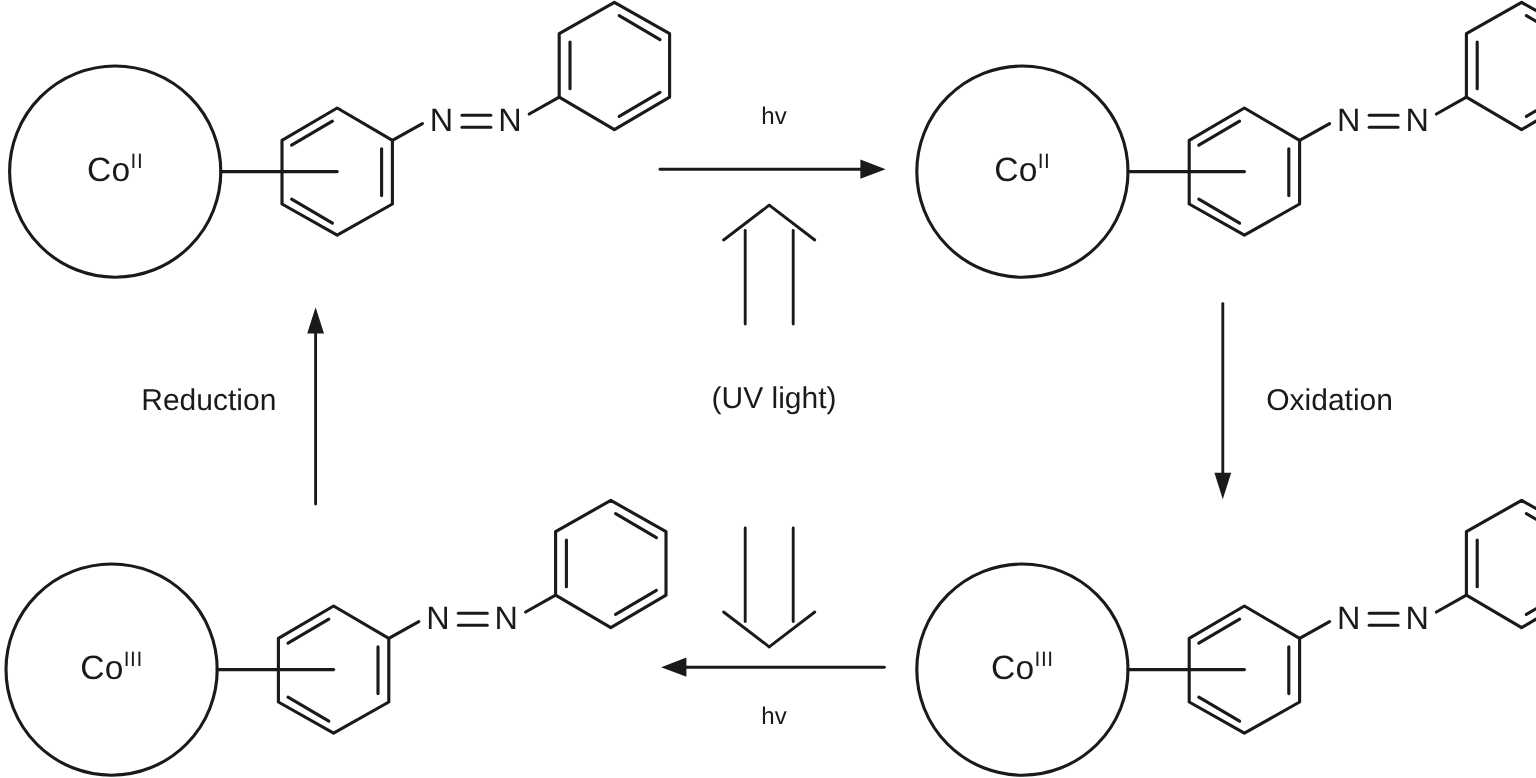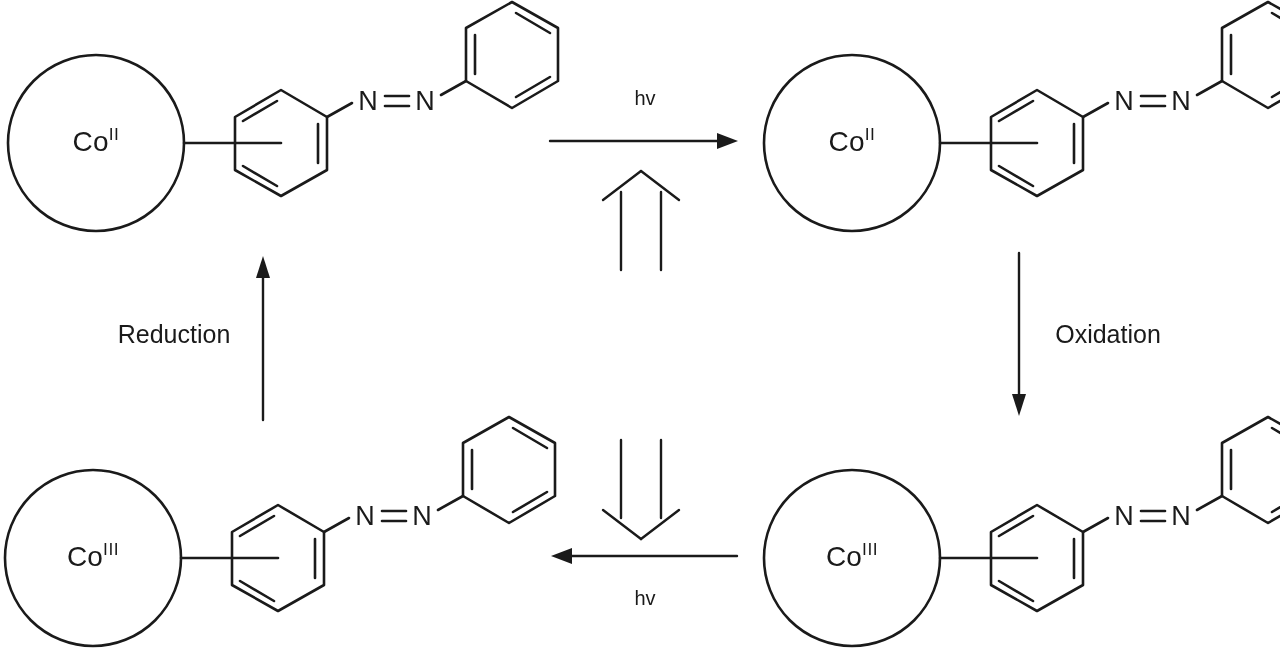--- a/index.html
+++ b/index.html
@@ -231,15 +231,16 @@
 
   <div class="label hv-label ctr" style="left:645px; top:98px;">hv</div>
 
   <div class="label hv-label ctr" style="left:645px; top:598px;">hv</div>
 
   <div class="label redox-label ctr" style="left:174px; top:334px;">Reduction</div>
 
   <div class="label redox-label ctr" style="left:1108px; top:334px;">Oxidation</div>
 
   <div class="label source-label ctr" style="left:645px; top:332px; width:320px;">
+    <div>(UV light)</div>
   </div>
 
 </div>
 
 </body></html>

